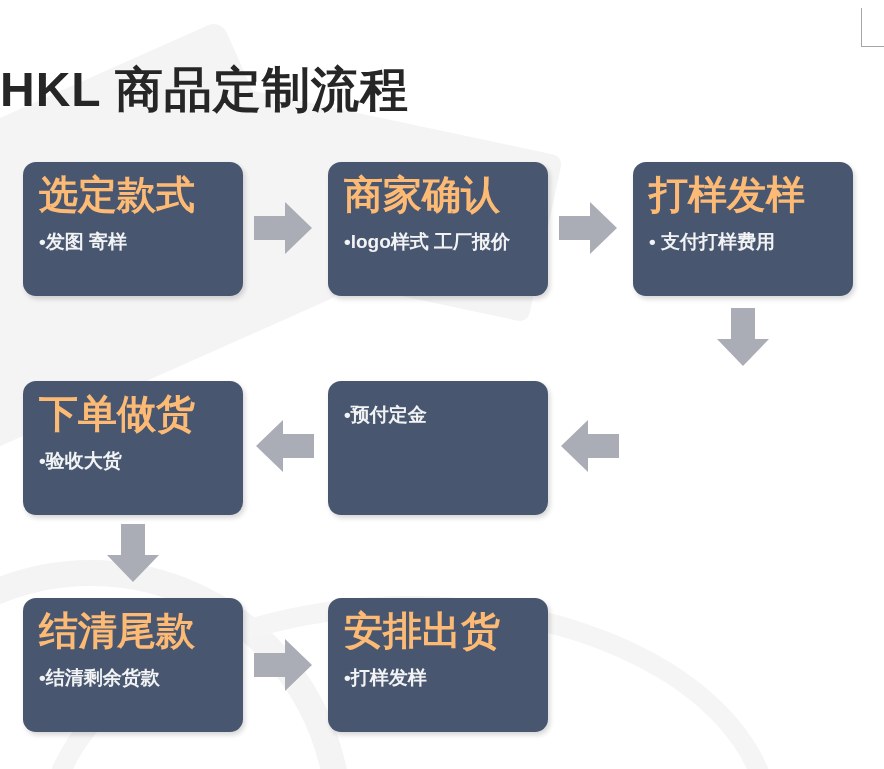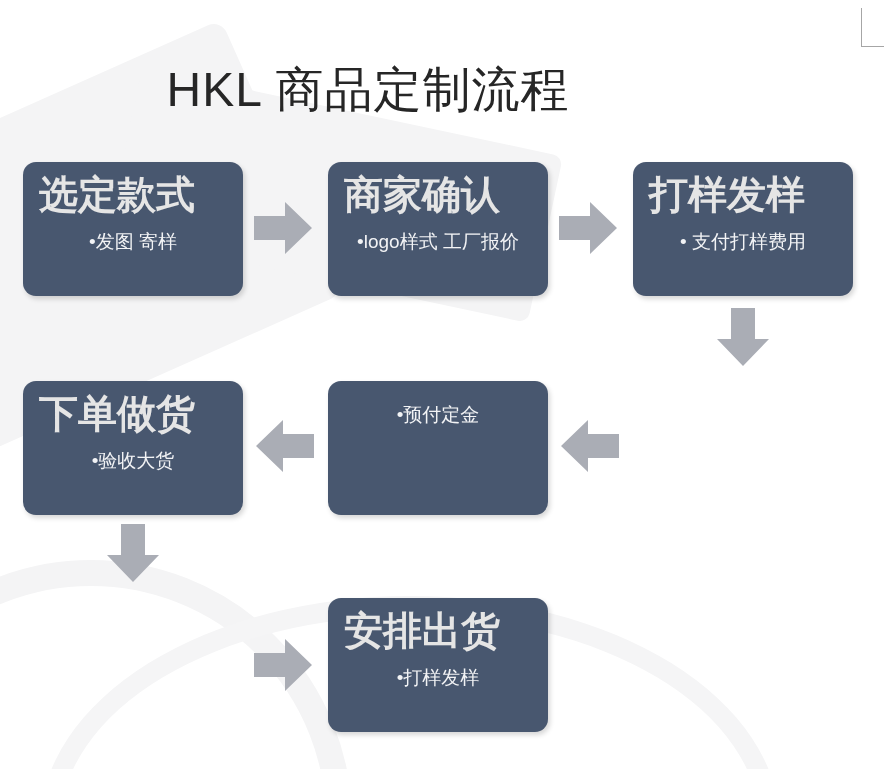--- a/index.html
+++ b/index.html
@@ -73,55 +73,53 @@
     border-left: 1.5px solid #a6a6a6;
     border-bottom: 1.5px solid #a6a6a6;
   }
 
   
   .title {
     position: absolute;
     left: 0;
     top: 58px;
     width: 736px;
-    text-align: center;
     font-size: 48px;
-    font-weight: 400;
+    font-weight: 700;
     color: #262626;
     letter-spacing: 1px;
     white-space: nowrap;
   }
 
   
   .box {
     position: absolute;
     width: 220px;
     height: 134px;
     background: #48576f;
     border-radius: 13px;
     box-shadow: 2px 3px 5px rgba(0,0,0,0.16);
     box-sizing: border-box;
     padding: 10px 16px 0 16px;
   }
   .box-title {
-    color: #e5e5e5;
+    color: #fdba74;
     font-size: 39px;
     font-weight: 700;
     line-height: 1.18;
     letter-spacing: 0px;
     white-space: nowrap;
   }
   .box-bullet {
     color: #f2f3f5;
     font-size: 19px;
-    font-weight: 400;
+    font-weight: 700;
     line-height: 1.2;
     margin-top: 13px;
     white-space: nowrap;
-    text-align: center;
   }
 
   
   .col-1 { left: 23px; }
   .col-2 { left: 328px; }
   .col-3 { left: 633px; }
   .row-1 { top: 162px; }
   .row-2 { top: 381px; }
   .row-3 { top: 598px; }
 
@@ -197,20 +195,24 @@
 
   <svg class="arrow arrow-h ar-4" viewBox="0 0 58 56">
     <polygon points="58,16 27,16 27,2 0,28 27,54 27,40 58,40"></polygon>
   </svg>
 
 
   <svg class="arrow arrow-v ar-6" viewBox="0 0 56 58">
     <polygon points="16,0 40,0 40,31 54,31 28,58 2,31 16,31"></polygon>
   </svg>
 
+  <div class="box col-1 row-3">
+    <div class="box-title">结清尾款</div>
+    <div class="box-bullet">•结清剩余货款</div>
+  </div>
 
   <svg class="arrow arrow-h ar-7" viewBox="0 0 58 56">
     <polygon points="0,16 31,16 31,2 58,28 31,54 31,40 0,40"></polygon>
   </svg>
 
   <div class="box col-2 row-3">
     <div class="box-title">安排出货</div>
     <div class="box-bullet">•打样发样</div>
   </div>
 

